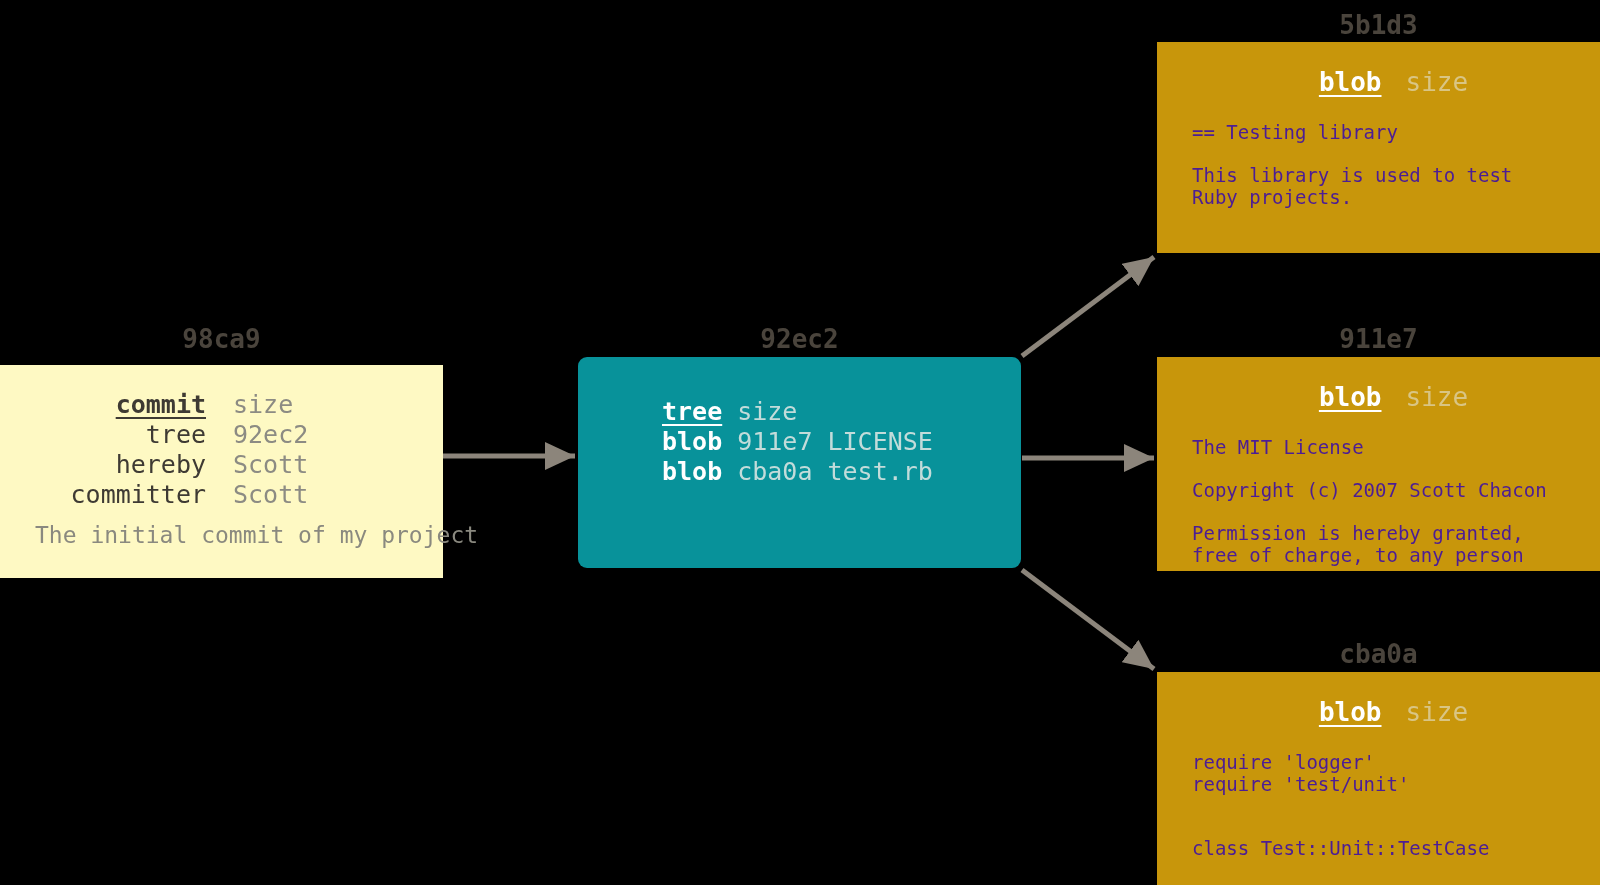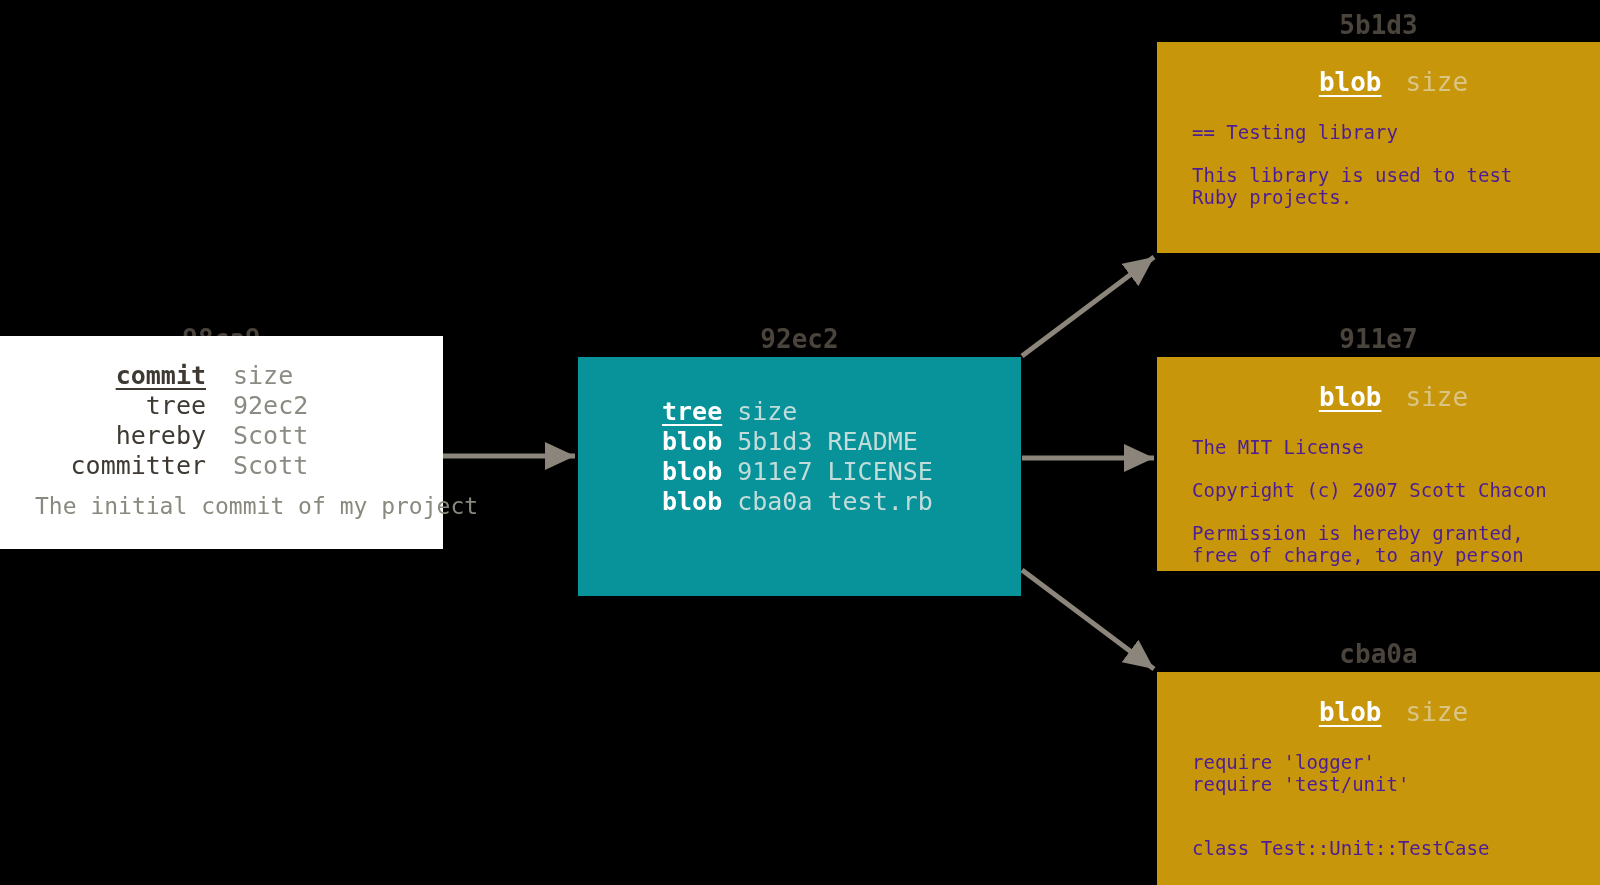--- a/index.html
+++ b/index.html
@@ -16,22 +16,22 @@
     font-family: "DejaVu Sans Mono", "Liberation Mono", monospace;
   }
   .arrows {
     position: absolute;
     left: 0; top: 0;
     width: 1600px; height: 885px;
   }
 
   
   .box { position: absolute; }
-  .commit-box { left: 0px;    top: 336px; width: 443px; height: 213px; background: #ffffff; }
-  .tree-box   { left: 578px;  top: 357px; width: 443px; height: 239px; background: #08929A; }
+  .commit-box { left: 0px;    top: 365px; width: 443px; height: 213px; background: #fef9c3; }
+  .tree-box   { left: 578px;  top: 357px; width: 443px; height: 211px; background: #08929A; border-radius: 9px; }
   .blob-box   { left: 1157px; width: 443px; background: #C8960B; padding-left: 30px; }
   .blob-1 { top: 42px;  height: 211px; }
   .blob-2 { top: 357px; height: 214px; }
   .blob-3 { top: 672px; height: 213px; }
 
   
   .obj-label {
     position: absolute;
     font-size: 26px;
     line-height: 26px;
@@ -153,23 +153,20 @@
     <div class="commit-msg">The initial commit of my project</div>
   </div>
 
   <div class="obj-label lbl-tree">92ec2</div>
   <div class="box tree-box">
     <div class="tree-content">
       <div class="tline">
         <span class="kw u">tree</span><span class="val">size</span>
       </div>
       <div class="tline">
-        <span class="kw">blob</span><span class="val">5b1d3</span><span class="val">README</span>
-      </div>
-      <div class="tline">
         <span class="kw">blob</span><span class="val">911e7</span><span class="val">LICENSE</span>
       </div>
       <div class="tline">
         <span class="kw">blob</span><span class="val">cba0a</span><span class="val">test.rb</span>
       </div>
     </div>
   </div>
 
   <div class="obj-label lbl-blob lbl-b1">5b1d3</div>
   <div class="box blob-box blob-1">

